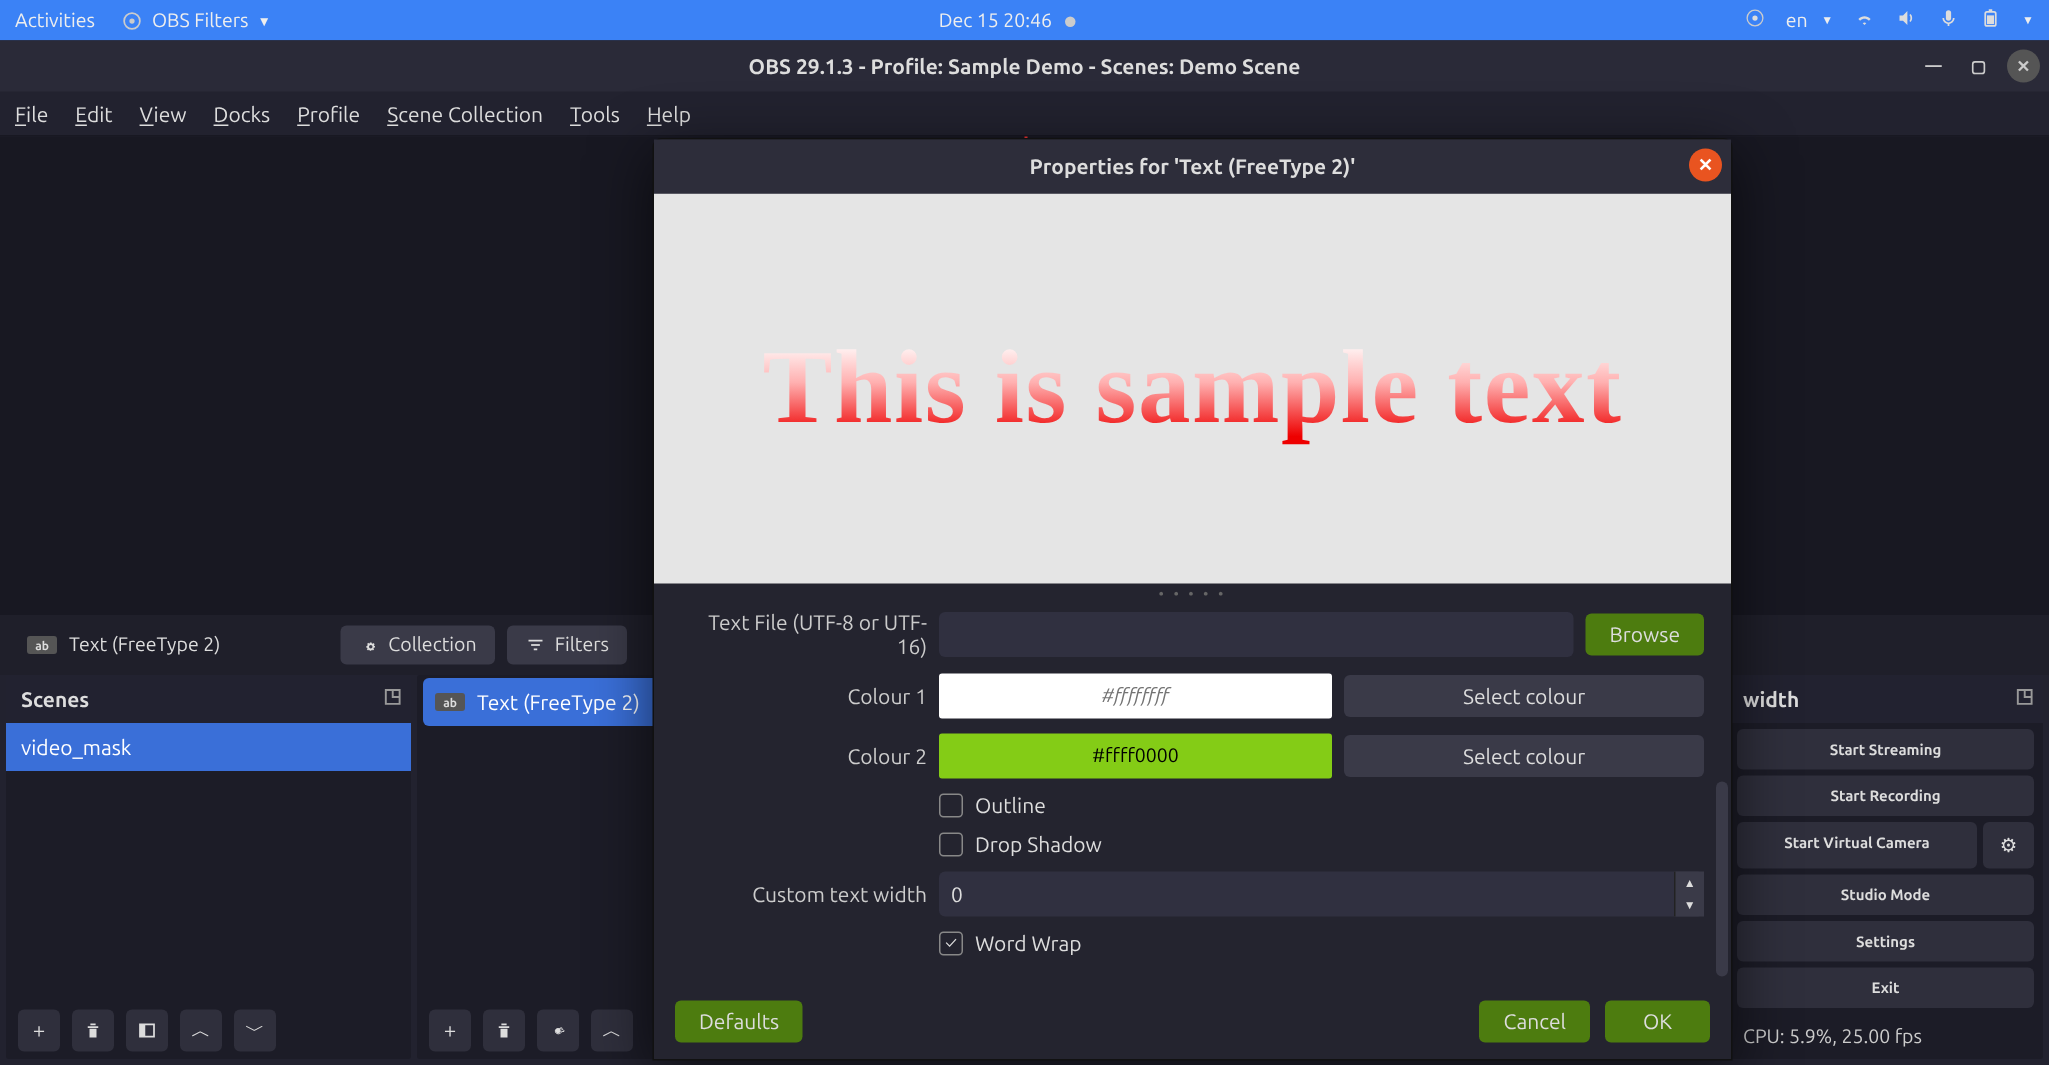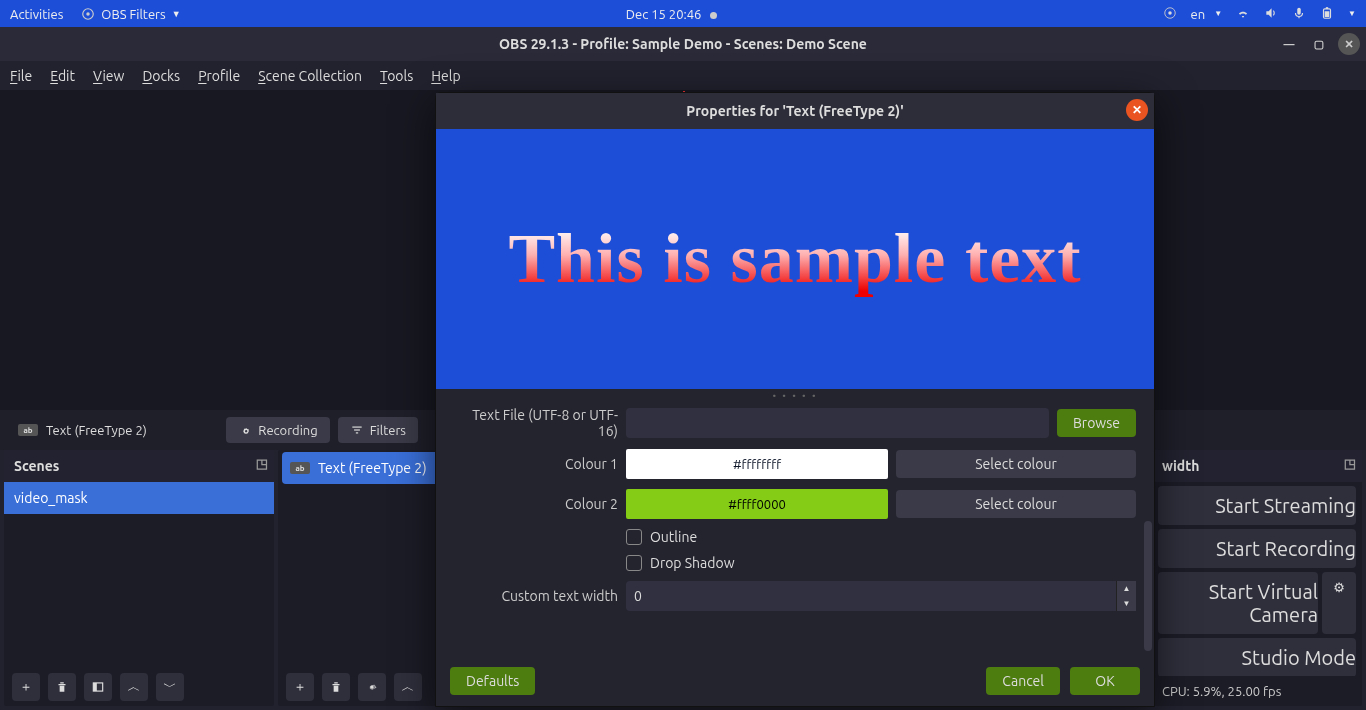--- a/index.html
+++ b/index.html
@@ -1,19 +1,19 @@
 <!DOCTYPE html>
 <html><head>
 <meta charset="utf-8">
 <style>
 * { margin:0; padding:0; box-sizing:border-box; font-family:Ubuntu,"Segoe UI",sans-serif; -webkit-font-smoothing:antialiased; }
 body { width:1366px; height:710px; background:#1e1e2e; color:#ddd; font-size:13px; overflow:hidden; position:relative; }
 
 
-.gbar { height:27px; background:#1d4ed8; display:flex; align-items:center; padding:0 10px; font-size:13px; color:#eee; }
+.gbar { height:27px; background:#3b82f6; display:flex; align-items:center; padding:0 10px; font-size:13px; color:#eee; }
 .gbar .left { display:flex; gap:18px; align-items:center; }
 .gbar .center { flex:1; text-align:center; }
 .gbar .right { display:flex; gap:14px; align-items:center; }
 .gbar .item { display:flex; align-items:center; gap:6px; }
 .gbar svg { width:14px; height:14px; fill:#ddd; }
 .dot { width:7px; height:7px; border-radius:50%; background:#ccc; display:inline-block; margin-left:6px; }
 
 
 .obs { position:absolute; top:27px; left:0; right:0; bottom:0; background:#22222f; display:flex; flex-direction:column; }
 .titlebar { height:34px; background:#2a2a38; display:flex; align-items:center; justify-content:center; position:relative; color:#ddd; font-size:14px; font-weight:600; }
@@ -39,41 +39,41 @@
 .dock .hdr { height:32px; display:flex; align-items:center; padding:0 10px; font-weight:600; font-size:14px; background:#222230; position:relative; }
 .dock .hdr .popicon { position:absolute; right:6px; top:6px; color:#999; font-size:13px;}
 .dock .body { flex:1; overflow:hidden; }
 .dock .foot { height:38px; display:flex; align-items:center; gap:8px; padding:0 8px; }
 .iconbtn { width:28px; height:28px; background:#2f2f3c; border-radius:4px; display:flex; align-items:center; justify-content:center; color:#ddd; }
 .listitem { height:32px; display:flex; align-items:center; padding:0 10px; font-size:14px; }
 .listitem.sel { background:#3a6fd8; color:#fff; }
 .listitem.sel.src { border-radius:4px; margin:2px 4px; padding:0 8px; }
 
 
-.cbtn { display:block; margin:4px 6px; padding:8px 0; text-align:right; background:#2f2f3c; border-radius:4px; font-size:20px; }
+.cbtn { display:block; margin:4px 6px; padding:8px 0; text-align:center; background:#2f2f3c; border-radius:4px; font-size:10px;font-weight:bold; }
 .crow { display:flex; gap:4px; margin:4px 6px;}
 .crow .cbtn { flex:1; margin:0;}
 .crow .gear { width:34px; margin:0; padding:8px 0; background:#2f2f3c; border-radius:4px; text-align:center;}
 .status { padding:8px 10px; font-size:13px; color:#ccc;}
 
 
 .dialog { position:absolute; top:92px; left:435px; width:720px; height:615px; background:#24242f; border:1px solid #111; border-radius:6px 6px 0 0; box-shadow:0 10px 40px rgba(0,0,0,.6); display:flex; flex-direction:column; z-index:50; }
 .dlg-title { height:36px; background:#2d2d3a; display:flex; align-items:center; justify-content:center; position:relative; font-weight:600; font-size:14px; }
 .dlg-close { position:absolute; right:6px; top:6px; width:22px; height:22px; border-radius:50%; background:#e95420; color:#fff; display:flex; align-items:center; justify-content:center; font-size:12px;}
-.preview { height:260px; background:#1d4ed8; display:flex; align-items:center; justify-content:center; }
+.preview { height:260px; background:#e5e5e5; display:flex; align-items:center; justify-content:center; }
 .preview-text { font-family:Georgia,serif; font-size:70px; font-weight:600; letter-spacing:1px; background:linear-gradient(#fff 10%,#ffb0b0 45%,#e00 90%); -webkit-background-clip:text; background-clip:text; color:transparent; }
 .gripper { height:12px; display:flex; align-items:center; justify-content:center; color:#666; font-size:10px; letter-spacing:2px;}
 .form { flex:1; padding:6px 18px 0 18px; overflow:hidden; position:relative;}
 .frow { display:flex; align-items:center; gap:8px; margin-bottom:10px; }
 .frow .lbl { width:164px; text-align:right; font-size:14px; color:#ccc; }
 .frow .val { flex:1; display:flex; gap:8px; align-items:center;}
 .txtfield { flex:1; height:30px; background:#303040; border-radius:4px; }
 .btn2 { padding:6px 16px; background:#4d7c0f; border-radius:4px; font-size:14px;}
 .swatch { flex:1; height:30px; display:flex; align-items:center; justify-content:center; font-size:13px; border-radius:2px;}
-.swatch.white { background:#fff; color:#0f172a;}
+.swatch.white { background:#fff; color:#737373;font-style:italic;}
 .swatch.red { background:#84cc16; color:#000;}
 .selclr { width:240px; text-align:center; padding:6px 0; background:#3a3a48; border-radius:4px; font-size:14px;}
 .chk { display:flex; align-items:center; gap:8px; font-size:14px;}
 .chkbox { width:16px; height:16px; border:1px solid #888; border-radius:3px; display:flex; align-items:center; justify-content:center; font-size:11px; color:#ddd;}
 .chkbox.checked::after { content:"✓"; }
 .spin { flex:1; height:30px; background:#303040; border-radius:4px; display:flex; align-items:center; padding:0 8px; font-size:14px; position:relative;}
 .spin .arrows { position:absolute; right:0; top:0; bottom:0; width:20px; display:flex; flex-direction:column;}
 .spin .arrows div { flex:1; background:#3a3a48; font-size:8px; display:flex; align-items:center; justify-content:center; border-left:1px solid #222;}
 .dlg-foot { height:50px; display:flex; align-items:center; padding:0 14px; gap:10px; }
 .dlg-foot .spacer{flex:1;}
@@ -159,21 +159,21 @@
     <div class="srcbar">
       <div class="srcname">
         <span class="ab-badge">ab</span>
         <span>Text (FreeType 2)</span>
       </div>
       <div class="spacer"></div>
       <div class="btn">
         <svg viewBox="0 0 24 24" width="14" height="14" fill="#ddd">
             <path d="M19 13h-1a7 7 0 00-.3-1l.8-.8-1.4-1.4-.8.8A7 7 0 0015 10V9h-2v1a7 7 0 00-1 .3l-.8-.8-1.4 1.4.8.8A7 7 0 0010 13H9v2h1a7 7 0 00.3 1l-.8.8 1.4 1.4.8-.8a7 7 0 001 .3v1h2v-1a7 7 0 001-.3l.8.8 1.4-1.4-.8-.8a7 7 0 00.3-1h1zM14 16a2 2 0 110-4 2 2 0 010 4z"></path>
           </svg>
-        <span>Recording</span>
+        <span>Collection</span>
       </div>
       <div class="btn">
         <svg viewBox="0 0 24 24" width="14" height="14" fill="#ddd">
             <rect x="4" y="6" width="16" height="2"></rect>
             <rect x="7" y="11" width="10" height="2"></rect>
             <rect x="10" y="16" width="4" height="2"></rect>
           </svg>
         <span>Filters</span>
       </div>
       <div style="width:930px;"></div>
@@ -315,20 +315,29 @@
         <div class="spin">
           <span>0</span>
           <div class="arrows">
               <div>▲</div>
               <div>▼</div>
             </div>
         </div>
       </div>
     </div>
 
+    <div class="frow">
+      <div class="lbl"></div>
+      <div class="val">
+          <label class="chk">
+            <span class="chkbox checked"></span>
+            <span>Word Wrap</span>
+          </label>
+        </div>
+    </div>
 
     <div class="form-scroll"></div>
   </div>
 
   <div class="dlg-foot">
     <div class="btn2">Defaults</div>
     <div class="spacer"></div>
     <div class="btn2">Cancel</div>
     <div class="btn2">OK</div>
   </div>

